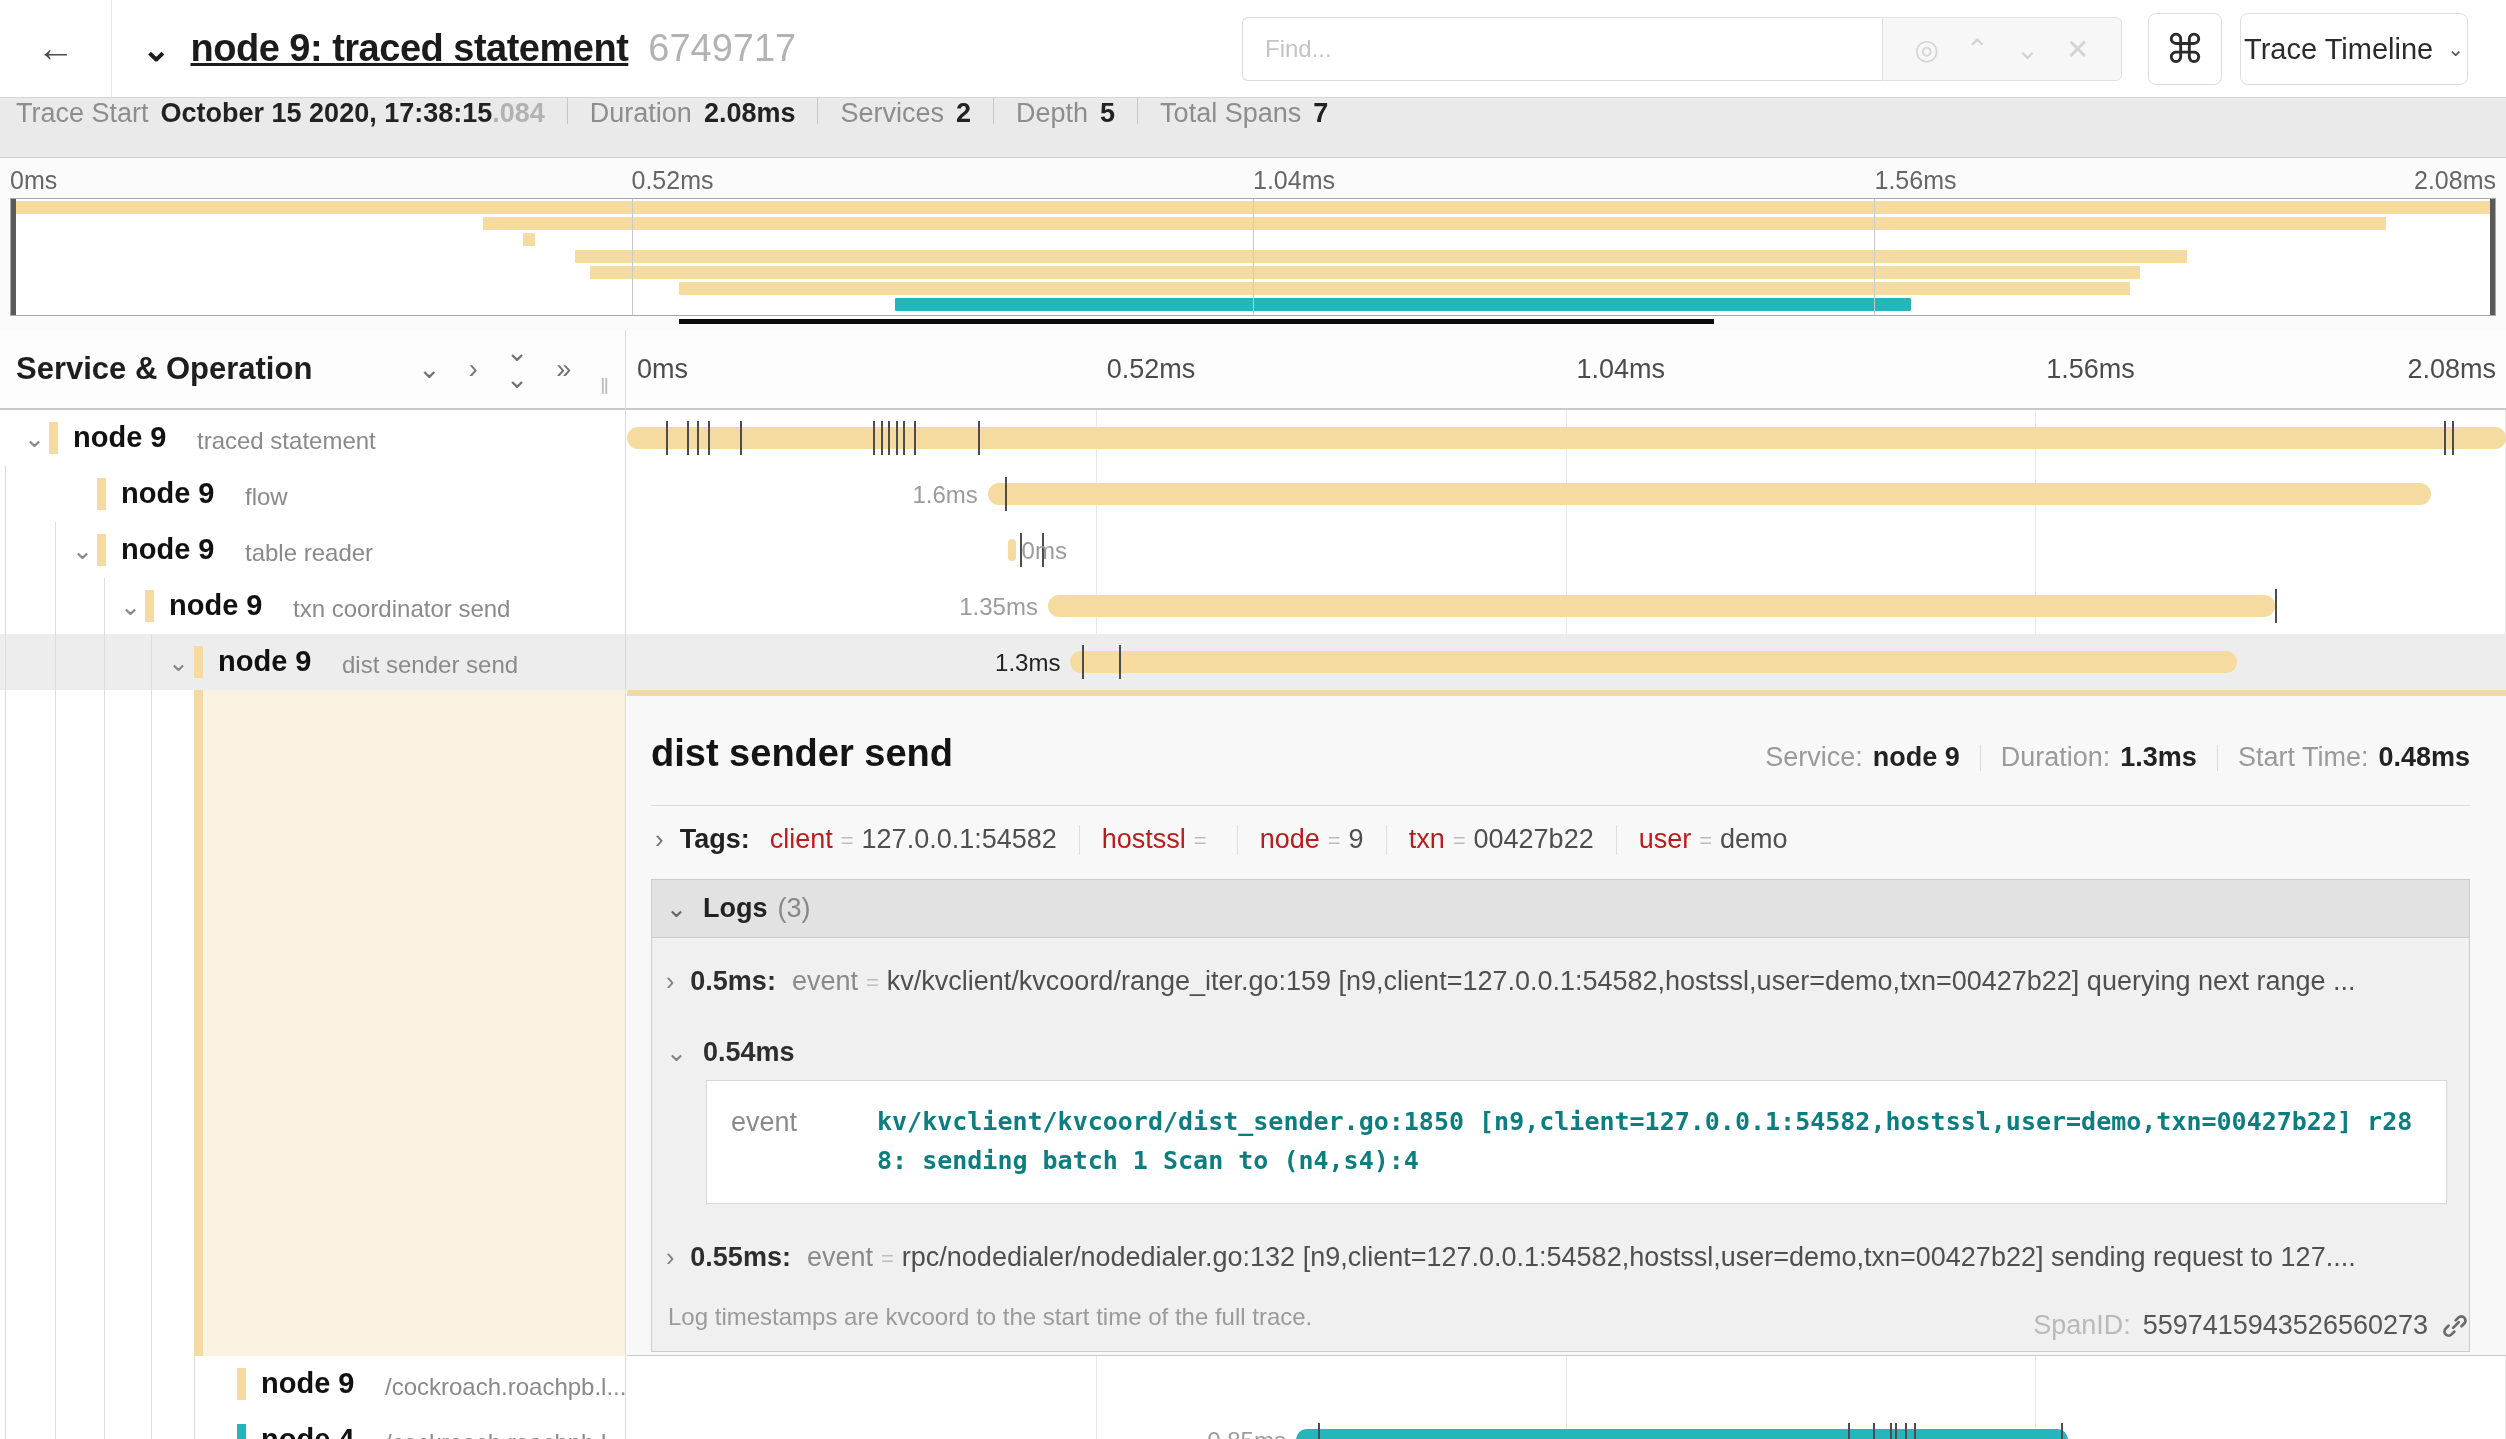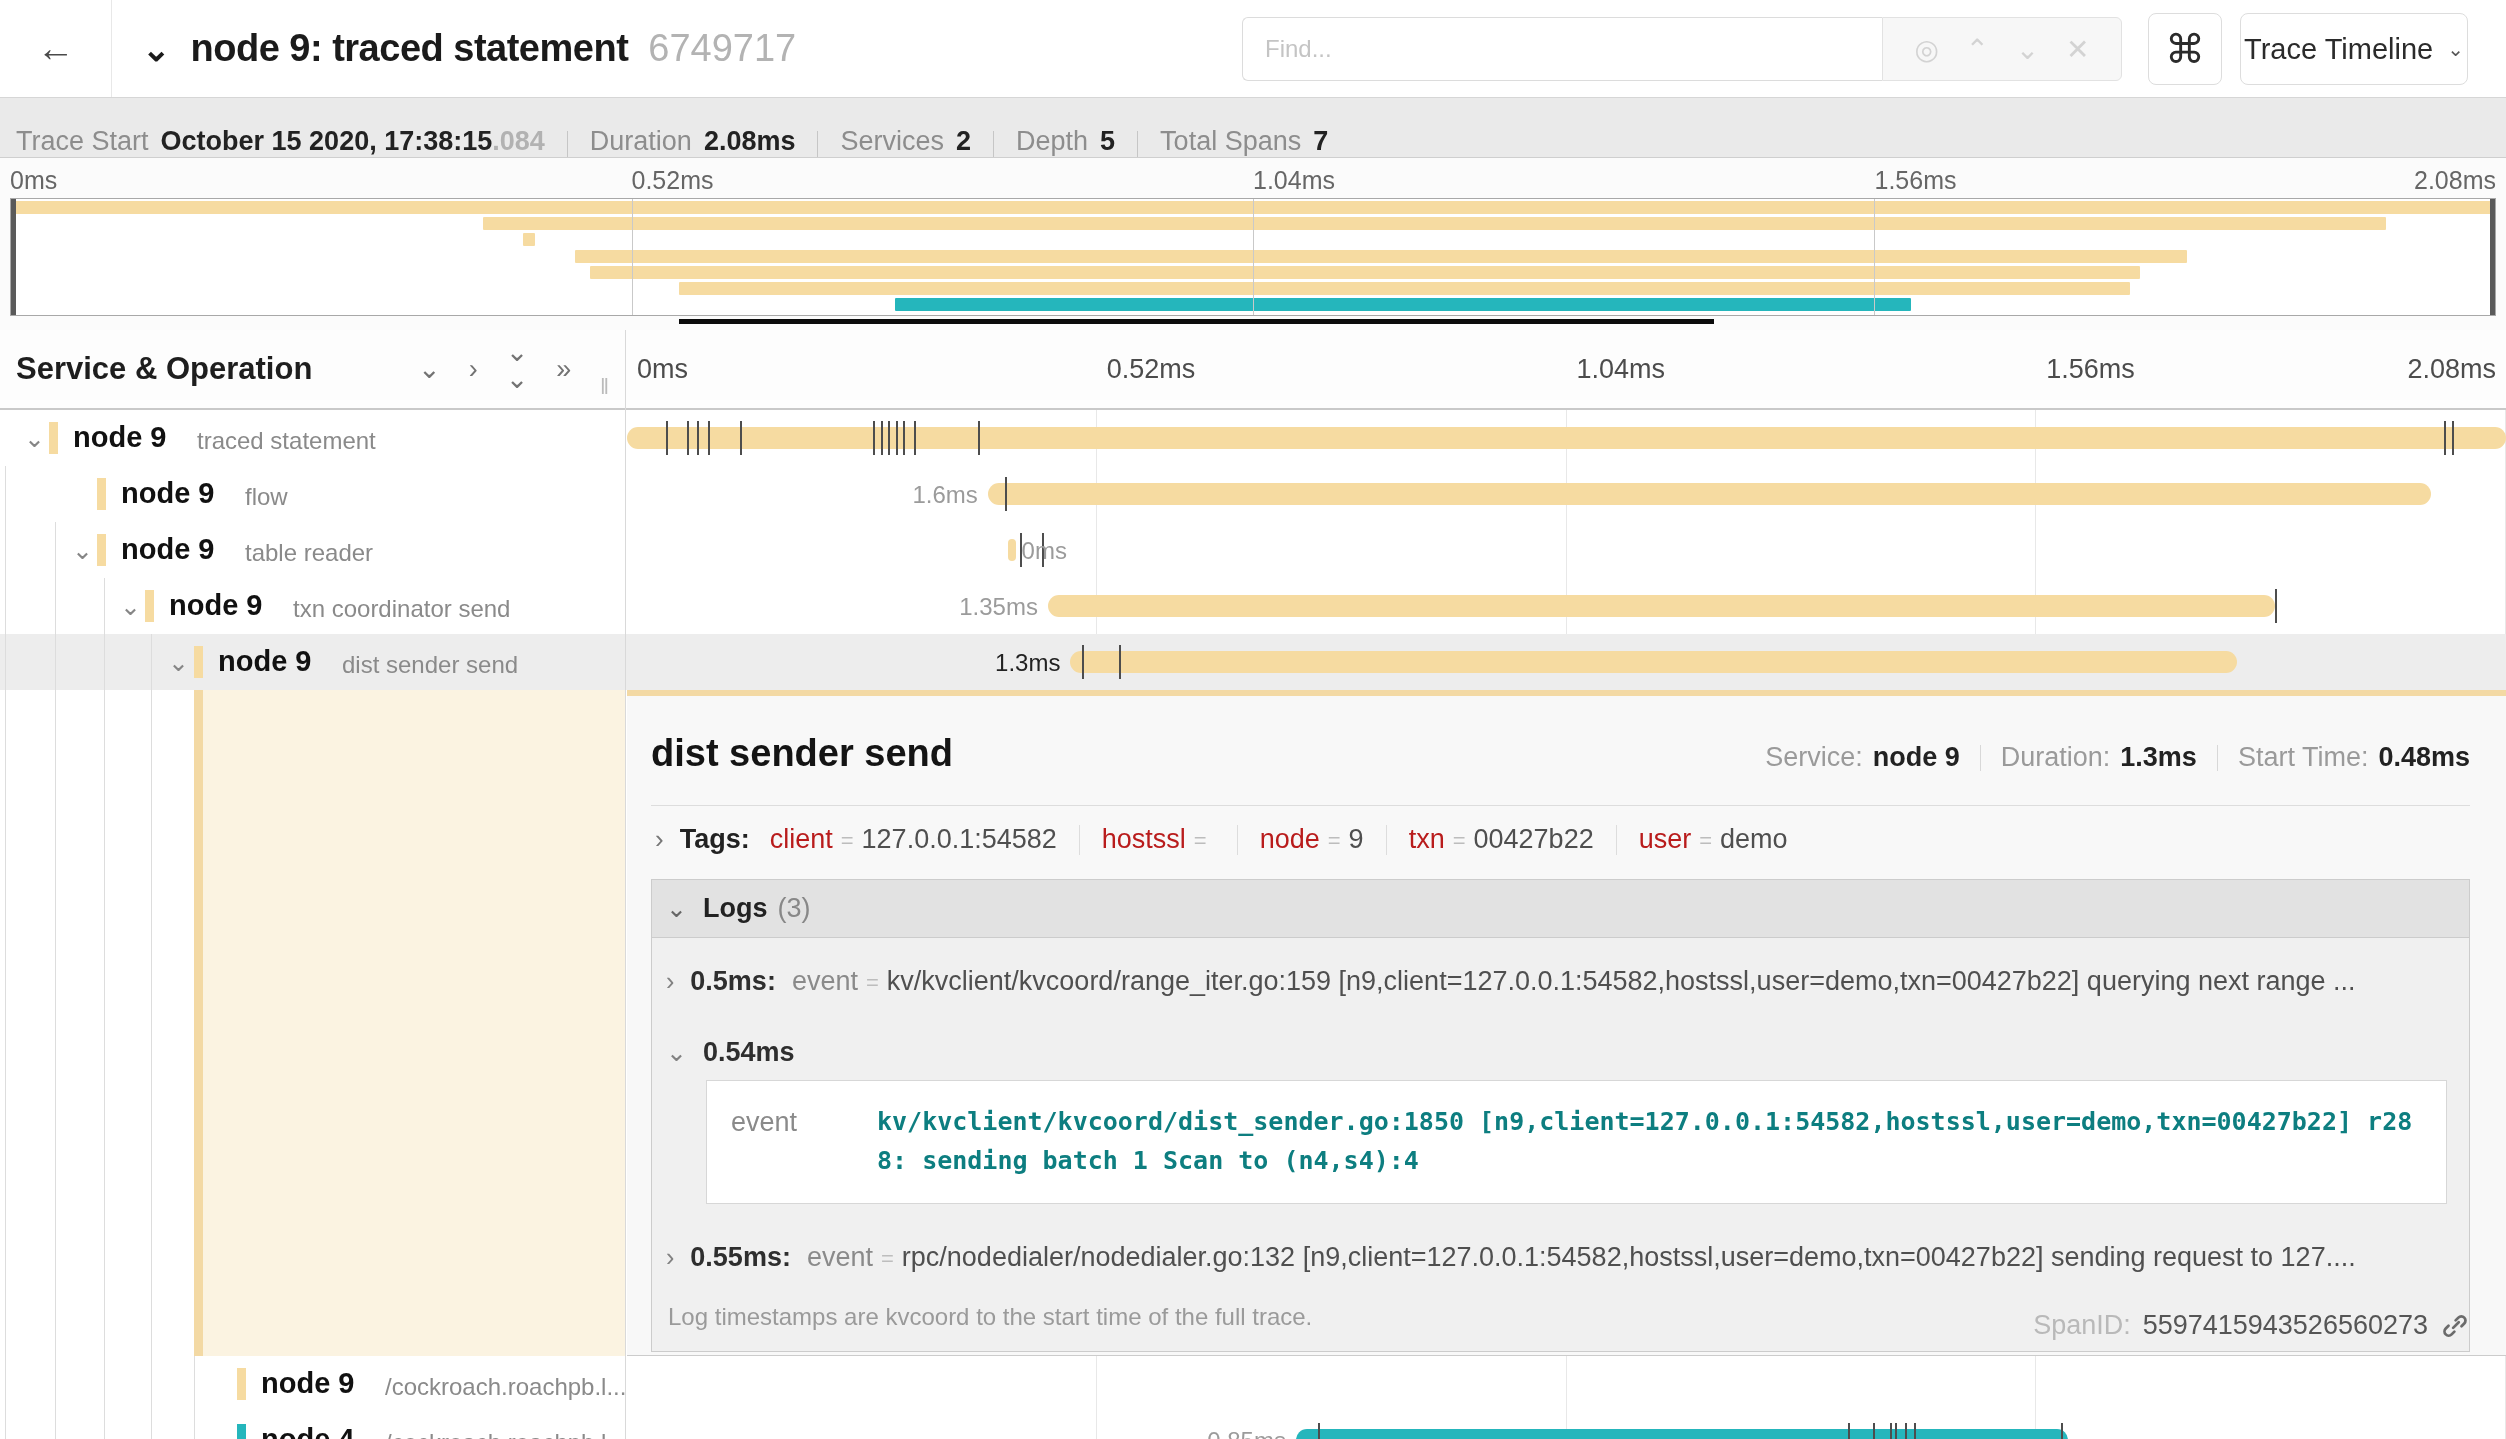--- a/index.html
+++ b/index.html
@@ -6,39 +6,39 @@
   html,body { background:#fff; }
   body { font-family:"Liberation Sans", sans-serif; }
   .app { position:relative; width:2506px; height:1439px; background:#fff; overflow:hidden; }
 
   
   .topbar { position:absolute; left:0; top:0; width:100%; height:97px; background:#fff; }
   .back-btn { position:absolute; left:0; top:0; width:112px; height:97px; display:flex; align-items:center; justify-content:center;
               border-right:1px solid #e8e8e8; font-size:38px; color:#4a4a4a; cursor:pointer; }
   .title-wrap { position:absolute; left:142px; top:0; height:97px; display:flex; align-items:center; gap:20px; }
   .title-chevron { font-size:34px; font-weight:700; color:#1b1b1b; }
-  .page-title { font-size:38px; font-weight:700; color:#1b1b1b; letter-spacing:-0.5px; }
+  .page-title { font-size:38px; font-weight:700; color:#1b1b1b; letter-spacing:-0.5px;text-decoration:underline; }
   .trace-id { font-size:38px; font-weight:400; color:#b3b3b3; }
   .find-group { position:absolute; left:1242px; top:17px; height:64px; display:flex; }
   .find-input { width:640px; height:64px; border:1px solid #dcdcdc; border-right:none; border-radius:6px 0 0 6px;
                 padding:0 22px; font-size:24px; color:#444; outline:none; font-family:"Liberation Sans",sans-serif; }
   .find-input::placeholder { color:#c4c4c4; }
   .find-tools { width:240px; height:64px; background:#f7f7f7; border:1px solid #e2e2e2; border-radius:0 6px 6px 0;
                 display:flex; align-items:center; justify-content:space-around; padding:0 18px; }
   .find-tools span { color:#d3d3d3; font-size:28px; }
   .cmd-btn { position:absolute; left:2148px; top:13px; width:74px; height:72px; background:#fff; border:1px solid #ddd;
              border-radius:8px; display:flex; align-items:center; justify-content:center; font-size:40px; color:#2b2b2b; cursor:pointer; }
   .tt-btn { position:absolute; left:2240px; top:13px; width:228px; height:72px; background:#fff; border:1px solid #ddd;
             border-radius:8px; display:flex; align-items:center; justify-content:center; gap:14px; font-size:29px; color:#2b2b2b; cursor:pointer; }
   .tt-btn .chev { font-size:20px; color:#555; }
 
   
   .summary { position:absolute; left:0; top:97px; width:100%; height:61px; background:#eaeaea;
              border-top:1px solid #d6d6d6; border-bottom:1px solid #cfcfcf;
-             display:flex; align-items:flex-end; padding-left:16px; font-size:27px; }
+             display:flex; align-items:flex-start; padding-left:16px; font-size:27px; }
   .summary .lbl { color:#8d8d8d; margin-right:12px; }
   .summary .val { color:#222; font-weight:700; }
   .summary .sfx { color:#b2b2b2; font-weight:700; }
   .summary .sep { width:1px; height:26px; background:#c6c6c6; margin:0 22px; }
 
   
   .minimap { position:absolute; left:0; top:158px; width:100%; height:172px; background:#fbfbfb; }
   .mm-ticks { position:absolute; left:10px; right:10px; top:8px; height:28px; font-size:25px; color:#666; }
   .mm-ticks span { position:absolute; top:0; }
   .mm-box { position:absolute; left:10px; right:10px; top:40px; height:118px; border:1px solid #a8a8a8; background:#fff; }

